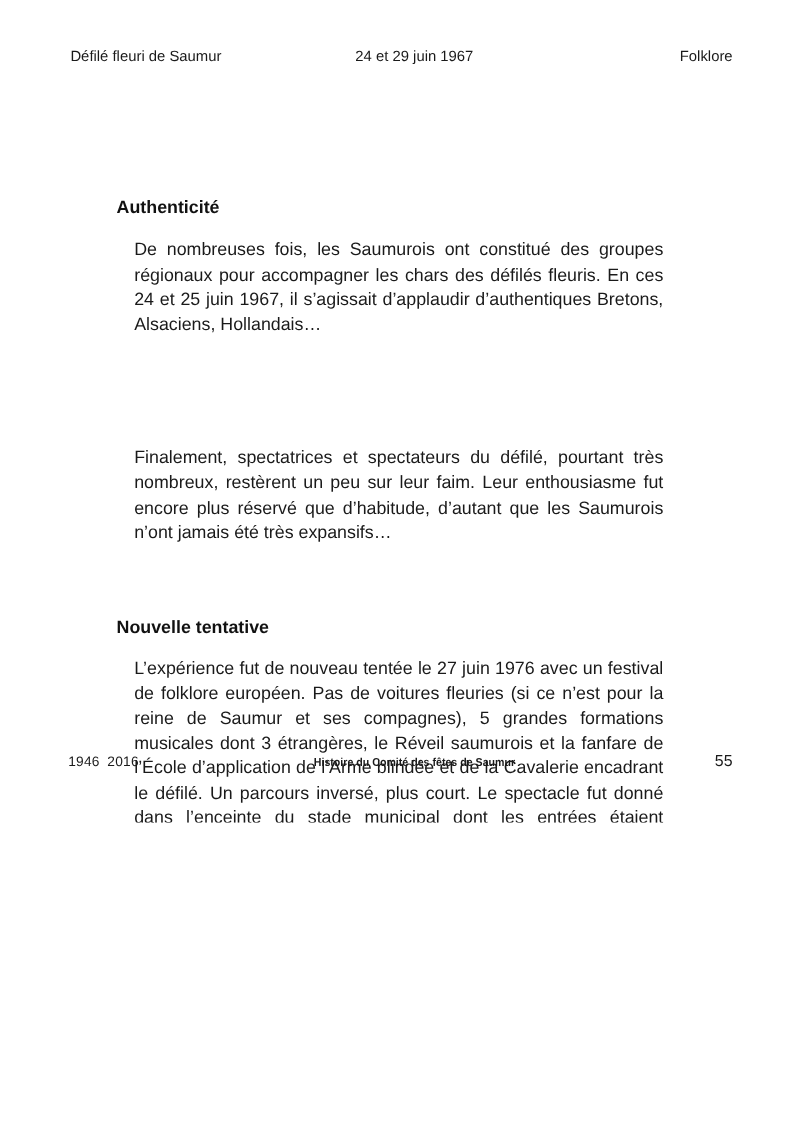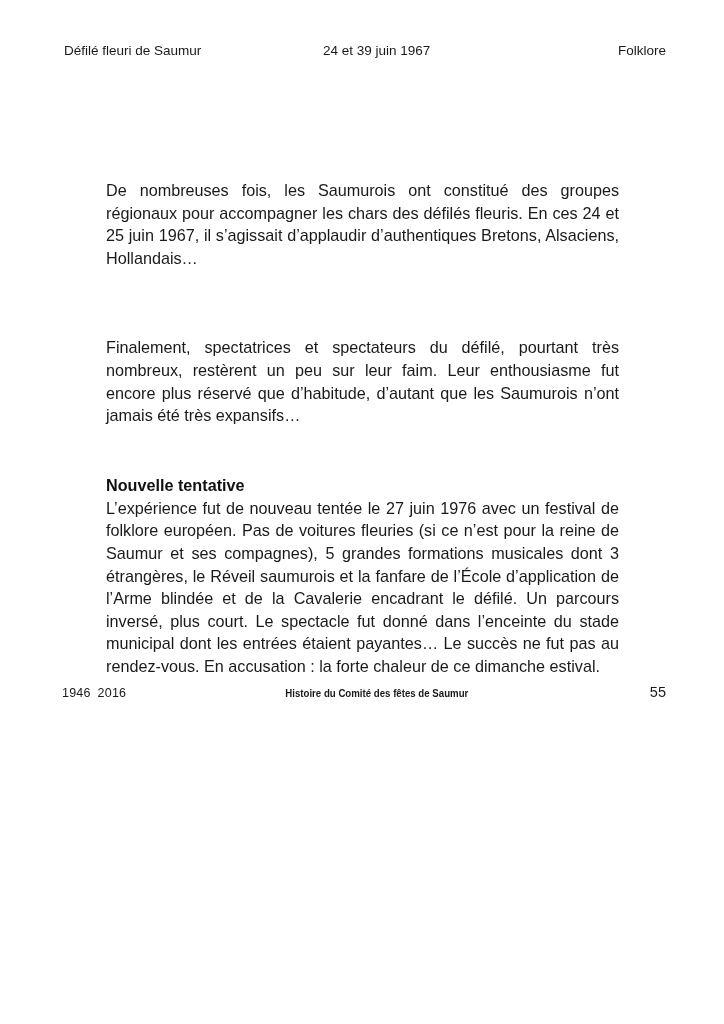--- a/index.html
+++ b/index.html
@@ -65,21 +65,21 @@
 
   .sec-heading {
     font-size: 16.2px;
     font-weight: bold;
     line-height: 21px;
     color: #111111;
     margin: 0 0 1px 0;
   }
 
   p.body-par {
-    margin: 0;
+    margin: 16px;
     font-size: 16.2px;
     line-height: 22.6px;
     text-align: justify;
     text-justify: inter-word;
     color: #1a1a1a;
     hyphens: none;
   }
 
   
   .gap-sm  { height: 22px; }
@@ -119,27 +119,28 @@
     color: #1a1a1a;
   }
 </style>
 </head>
 <body>
 
 <div class="page">
 
   <div class="page-header">
     <span class="hdr-left">Défilé fleuri de Saumur</span>
-    <span class="hdr-center">24 et 39 juin 1967</span>
+    <span class="hdr-center">24 et 29 juin 1967</span>
     <span class="hdr-right">Folklore</span>
   </div>
 
 
   <div class="content">
 
+    <h2 class="sec-heading">Authenticité</h2>
     <p class="body-par">De nombreuses fois, les Saumurois ont constitué des groupes régionaux pour accompagner les chars des défilés fleuris. En ces 24 et 25 juin 1967, il s’agissait d’applaudir d’authentiques Bretons, Alsaciens, Hollandais…</p>
 
     <div class="gap-sm"></div>
 
 
     <div class="gap-md"></div>
 
     <p class="body-par">Finalement, spectatrices et spectateurs du défilé, pourtant très nombreux, restèrent un peu sur leur faim. Leur enthousiasme fut encore plus réservé que d’habitude, d’autant que les Saumurois n’ont jamais été très expansifs…</p>
 
     <div class="gap-lg"></div>

